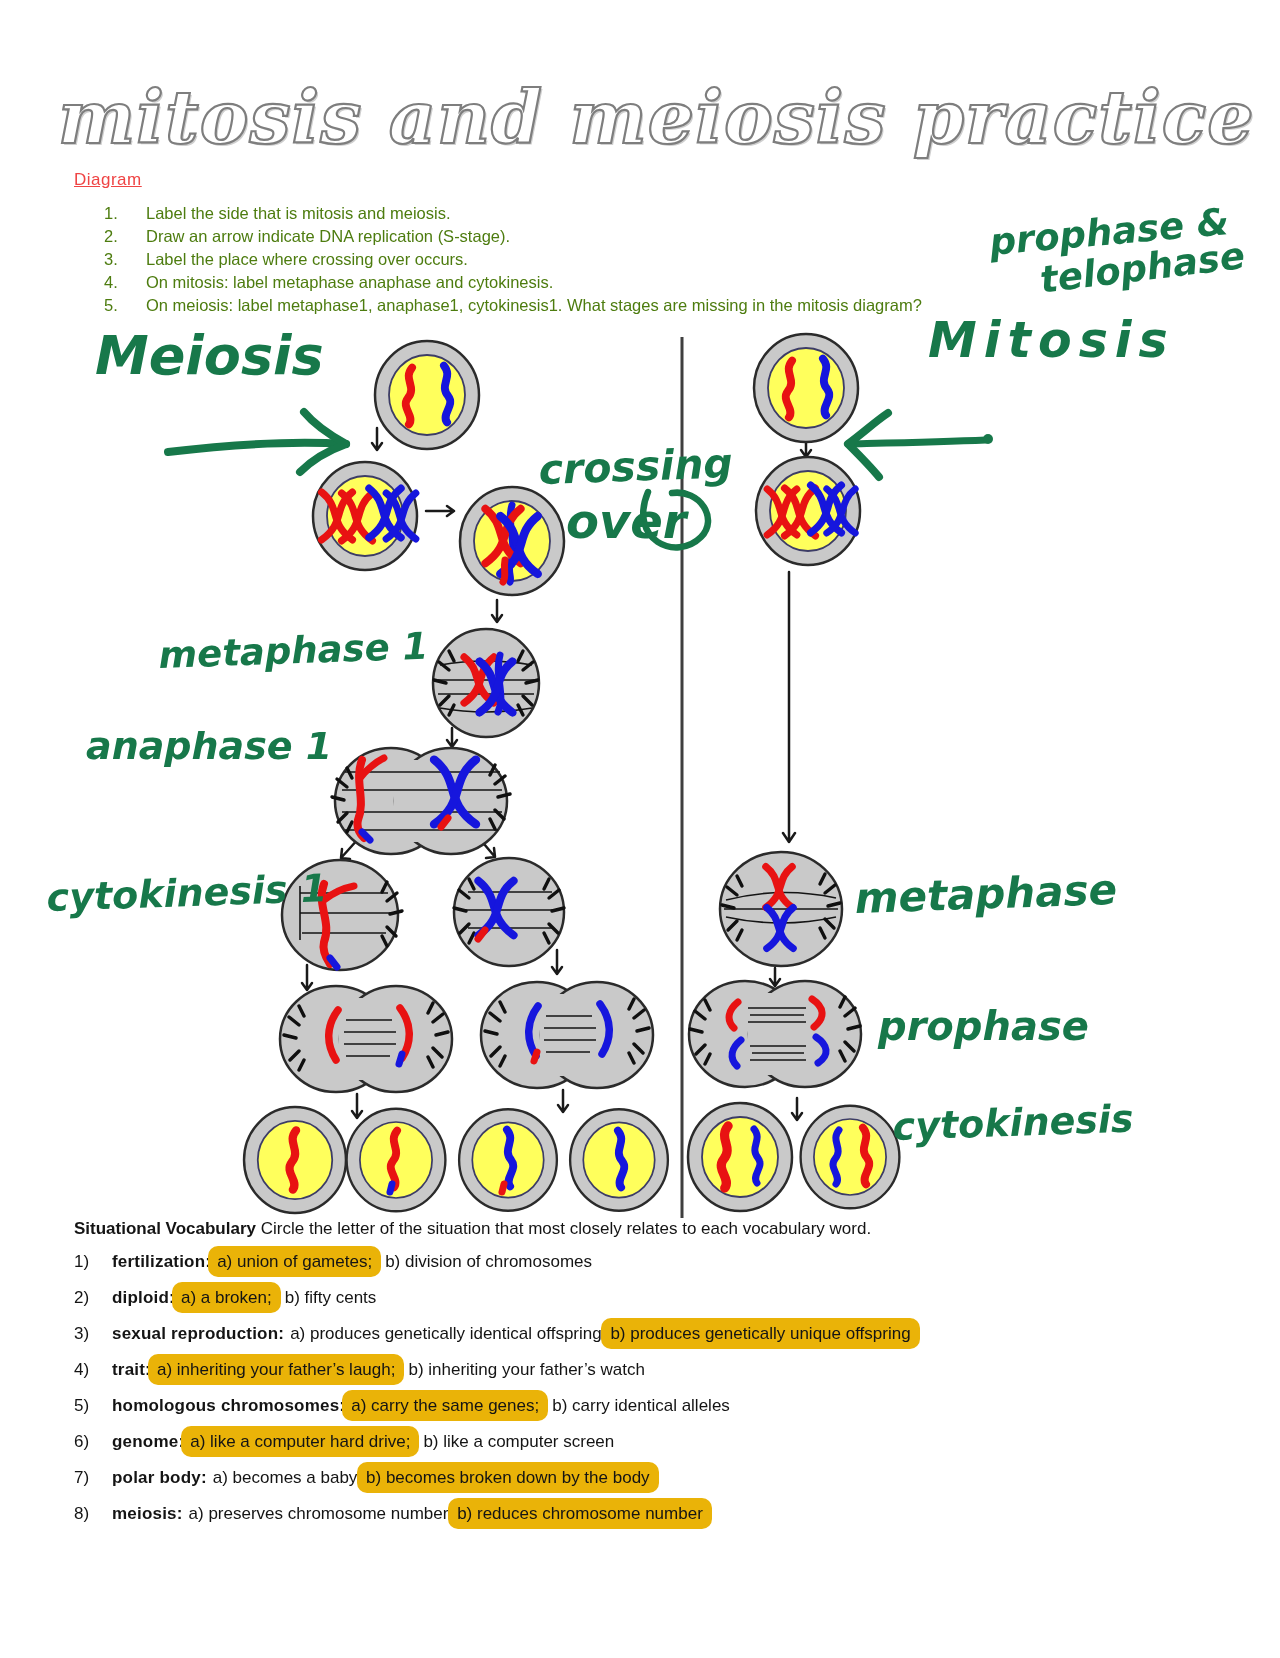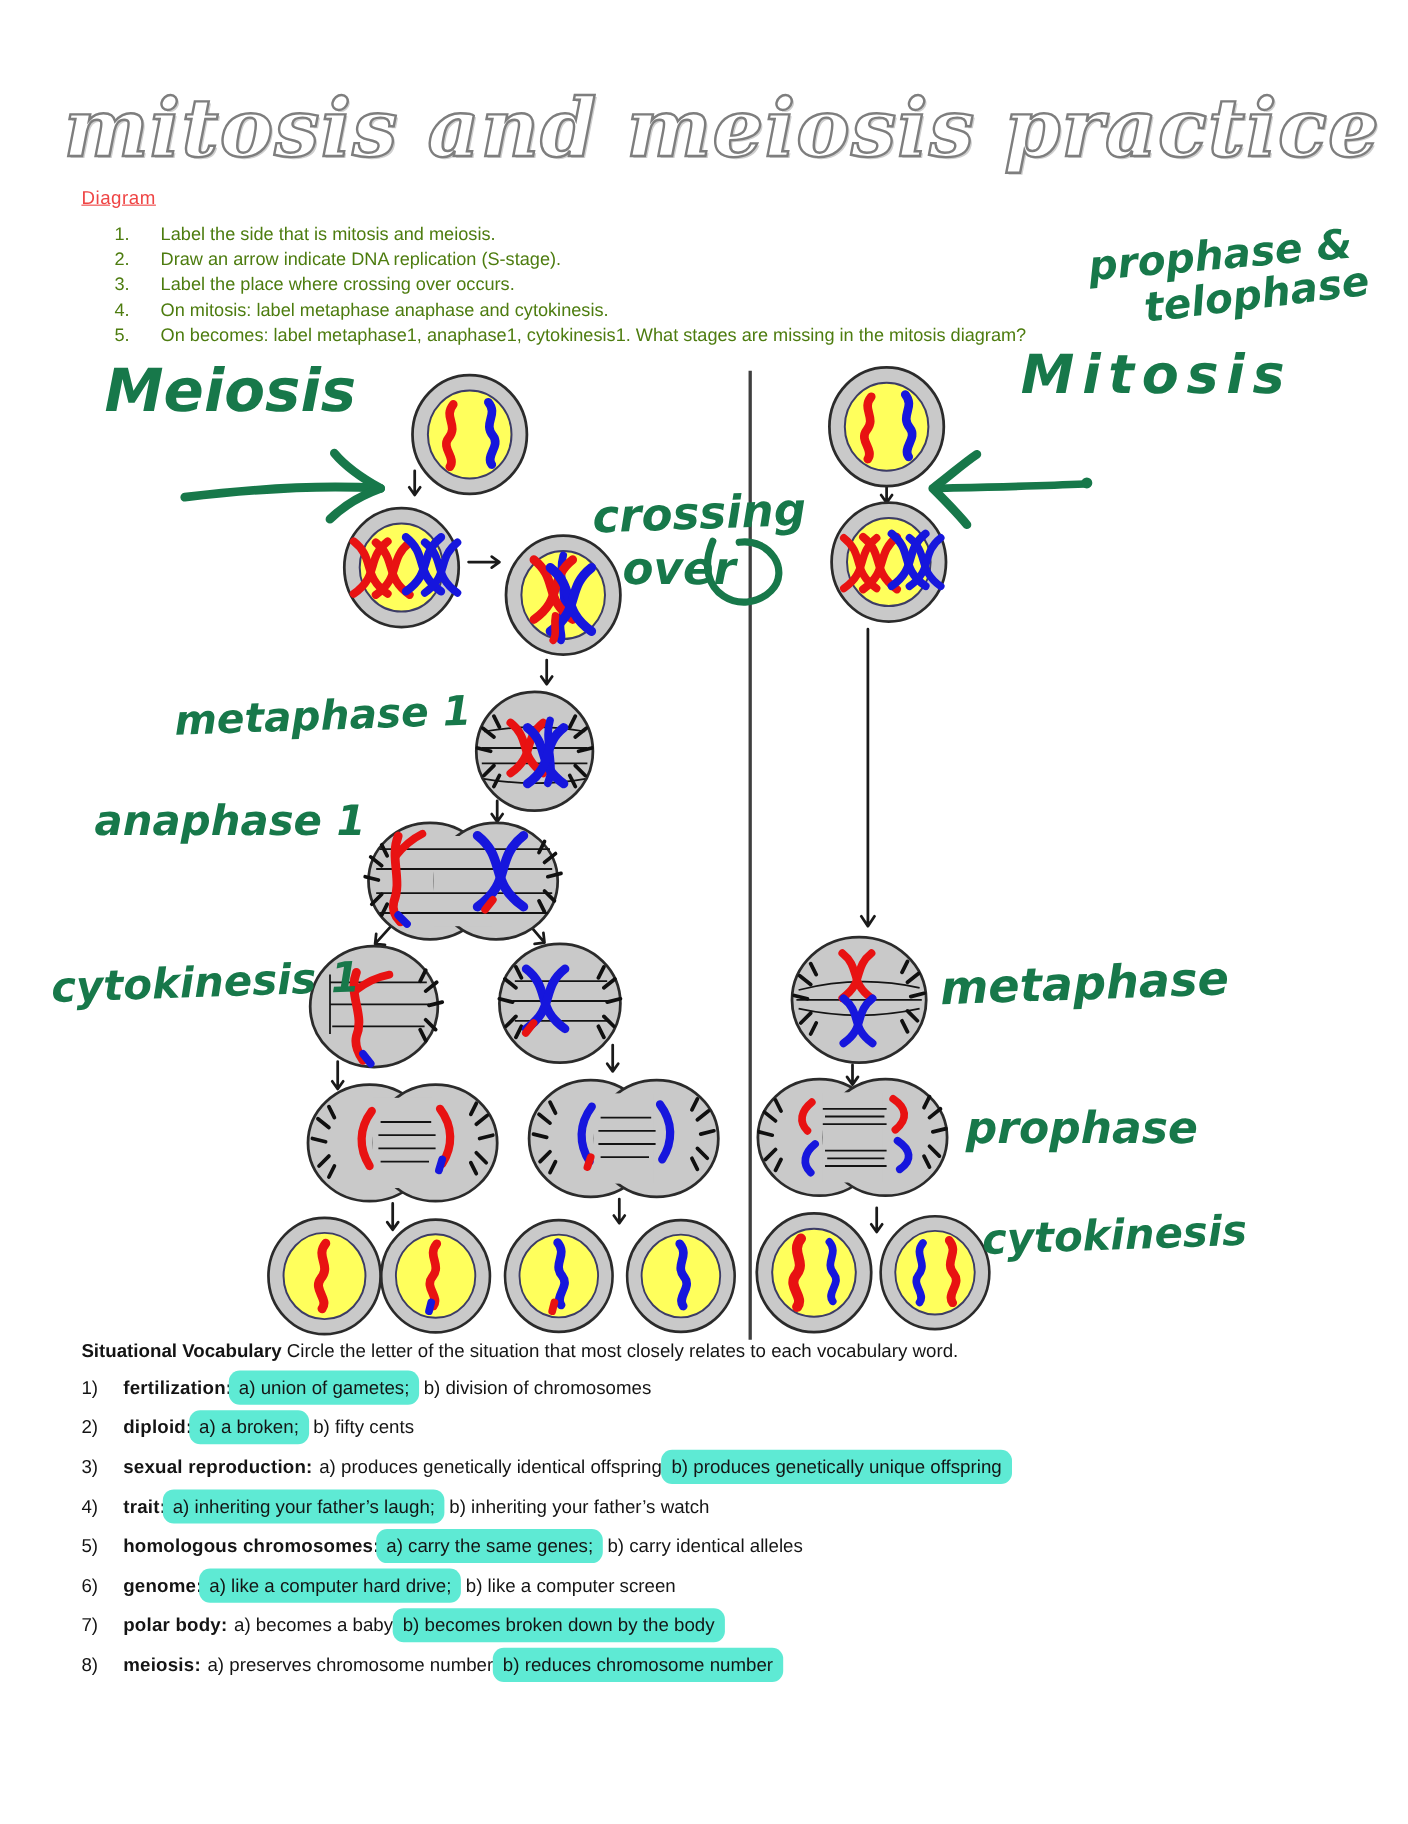--- a/index.html
+++ b/index.html
@@ -16,35 +16,35 @@
   .instr .row{white-space:nowrap;}
   .instr .n{display:inline-block;width:42px;}
   
   .hw{position:absolute;font-family:"DejaVu Sans",sans-serif;font-weight:bold;font-style:italic;
       color:#17784a;white-space:nowrap;transform-origin:left top;line-height:1;}
   .hw-prophase1{left:988px;top:224px;font-size:37px;transform:rotate(-5deg);}
   .hw-prophase2{left:1038px;top:262px;font-size:37px;transform:rotate(-7deg);}
   .hw-meiosis{left:95px;top:310px;font-size:54px;margin-top:19px;}
   .hw-mitosis{left:928px;top:316px;font-size:49px;letter-spacing:7px;}
   .hw-crossing{left:538px;top:450px;font-size:41px;transform:rotate(-2deg);}
-  .hw-over{left:566px;top:497px;font-size:41px;}
+  .hw-over{left:566px;top:497px;font-size:48px;}
   .hw-metaphase1{left:158px;top:637px;font-size:37px;transform:rotate(-2deg);}
   .hw-anaphase1{left:86px;top:727px;font-size:38px;}
   .hw-cytokinesis1{left:46px;top:879px;font-size:38px;transform:rotate(-2deg);}
   .hw-metaphase-m{left:854px;top:878px;font-size:42px;transform:rotate(-2deg);}
   .hw-anaphase-m{left:878px;top:1006px;font-size:40px;}
   .hw-cytokinesis-m{left:892px;top:1108px;font-size:38px;transform:rotate(-2deg);}
   
   .vocab{left:74px;top:1218px;width:1150px;font-size:17px;color:#141414;}
   .vocab .intro{margin-bottom:11px;line-height:22px;}
   .vocab .vrow{margin-bottom:14px;line-height:22px;white-space:nowrap;}
   .vocab .vnum{display:inline-block;width:38px;}
   .vocab .vterm{font-weight:bold;margin-right:6px;letter-spacing:.2px;}
   .vocab .vopt{margin-right:4px;}
-  .hl{background:#5eead4;border-radius:10px;padding:6px 9px;margin:-3px -9px;text-align:right;}
+  .hl{background:#eab308;border-radius:10px;padding:6px 9px;margin:-3px -9px;text-align:right;}
   
   svg{position:absolute;left:0;top:0;}
   .cyt{fill:#c9c9c9;stroke:#2b2b2b;stroke-width:2.5;}
   .nuc{fill:#ffff5c;stroke:#3c3c66;stroke-width:1.8;}
   .patch{fill:#c9c9c9;stroke:none;}
   .sp{fill:none;stroke:#141414;stroke-width:1.6;}
   .ast{fill:none;stroke:#101010;stroke-width:3.4;stroke-linecap:round;}
   .blk{fill:none;stroke:#1a1a1a;stroke-width:2.5;stroke-linecap:round;stroke-linejoin:round;}
   .grn{fill:none;stroke:#17784a;stroke-linecap:round;stroke-linejoin:round;}
   .chr{fill:none;stroke-linecap:round;stroke-linejoin:round;}
@@ -241,21 +241,21 @@
 </svg>
 
 <div class="abs title">mitosis and meiosis practice packet</div>
 <div class="abs diagram-word">Diagram</div>
 
 <div class="abs instr">
   <div class="row"><span class="n">1.</span><span>Label the side that is mitosis and meiosis.</span></div>
   <div class="row"><span class="n">2.</span><span>Draw an arrow indicate DNA replication (S-stage).</span></div>
   <div class="row"><span class="n">3.</span><span>Label the place where crossing over occurs.</span></div>
   <div class="row"><span class="n">4.</span><span>On mitosis: label metaphase anaphase and cytokinesis.</span></div>
-  <div class="row"><span class="n">5.</span><span>On becomes: label metaphase1, anaphase1, cytokinesis1.  What stages are missing in the mitosis diagram?</span></div>
+  <div class="row"><span class="n">5.</span><span>On meiosis: label metaphase1, anaphase1, cytokinesis1.  What stages are missing in the mitosis diagram?</span></div>
 </div>
 
 <div class="hw hw-prophase1">prophase &amp;</div>
 <div class="hw hw-prophase2">telophase</div>
 <div class="hw hw-meiosis">Meiosis</div>
 <div class="hw hw-mitosis">Mitosis</div>
 <div class="hw hw-crossing">crossing</div>
 <div class="hw hw-over">over</div>
 <div class="hw hw-metaphase1">metaphase 1</div>
 <div class="hw hw-anaphase1">anaphase 1</div>

